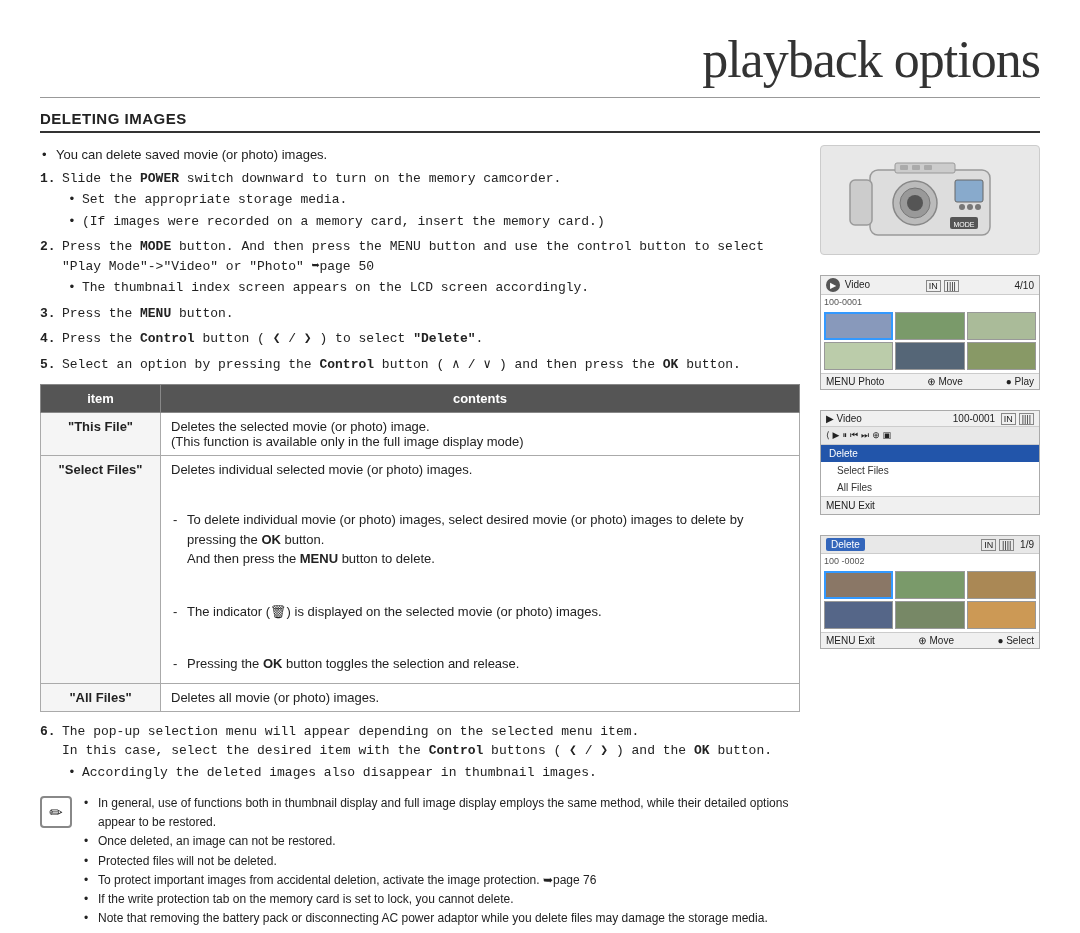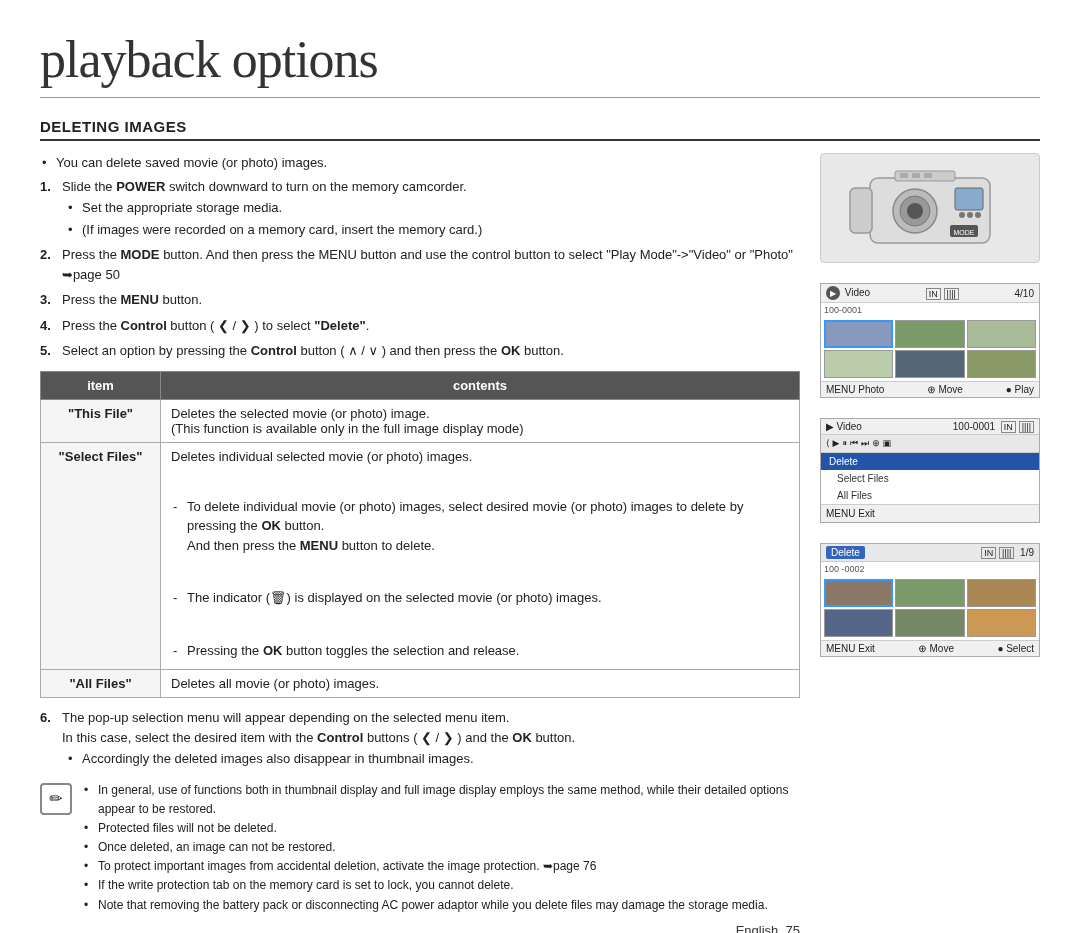--- a/index.html
+++ b/index.html
@@ -13,22 +13,23 @@
       padding: 30px 40px 20px 40px;
     }
 
     .page-title {
       font-size: 52px;
       font-weight: 300;
       color: #333;
       letter-spacing: -1px;
       border-bottom: 1px solid #999;
       padding-bottom: 8px;
-      margin-bottom: 20px;
+      margin-bottom: 12px;
       font-family: Georgia, serif;
+      text-align: right;
     }
 
     .section-title {
       font-size: 15px;
       font-weight: bold;
       border-bottom: 2px solid #333;
       padding-bottom: 4px;
       margin-bottom: 12px;
       letter-spacing: 0.5px;
     }
@@ -81,20 +82,21 @@
 
     .sub-bullet li::before {
       content: "•";
       position: absolute;
       left: 6px;
     }
 
     .numbered-list {
       list-style: none;
       counter-reset: step-counter;
+      font-family: Liberation Mono, monospace;
     }
 
     .numbered-list > li {
       counter-increment: step-counter;
       position: relative;
       padding-left: 22px;
       margin-bottom: 6px;
       line-height: 1.5;
     }
 
@@ -362,20 +364,23 @@
       <li>
         <span>Slide the <strong>POWER</strong> switch downward to turn on the memory camcorder.</span>
         <ul class="sub-bullet">
           <li>Set the appropriate storage media.</li>
           <li>(If images were recorded on a memory card, insert the memory card.)</li>
         </ul>
       </li>
 
       <li>
         <span>Press the <strong>MODE</strong> button. And then press the MENU button and use the control button to select "Play Mode"-&gt;"Video" or "Photo" ➥page 50</span>
+        <ul class="sub-bullet">
+          <li>The thumbnail index screen appears on the LCD screen accordingly.</li>
+        </ul>
       </li>
 
       <li>
         <span>Press the <strong>MENU</strong> button.</span>
       </li>
 
       <li>
         <span>Press the <strong>Control</strong> button ( ❮ / ❯ ) to select <strong>"Delete"</strong>.</span>
       </li>
 
@@ -425,22 +430,22 @@
           <li>Accordingly the deleted images also disappear in thumbnail images.</li>
         </ul>
       </li>
     </ol>
 
     <div class="note-box">
       <div class="note-icon">✏</div>
       <div class="note-content">
         <ul>
           <li>In general, use of functions both in thumbnail display and full image display employs the same method, while their detailed options appear to be restored.</li>
+          <li>Once deleted, an image can not be restored.</li>
           <li>Protected files will not be deleted.</li>
-          <li>Once deleted, an image can not be restored.</li>
           <li>To protect important images from accidental deletion, activate the image protection. ➥page 76</li>
           <li>If the write protection tab on the memory card is set to lock, you cannot delete.</li>
           <li>Note that removing the battery pack or disconnecting AC power adaptor while you delete files may damage the storage media.</li>
         </ul>
       </div>
     </div>
 
     <div class="page-number">English_75</div>
 
   </div>

